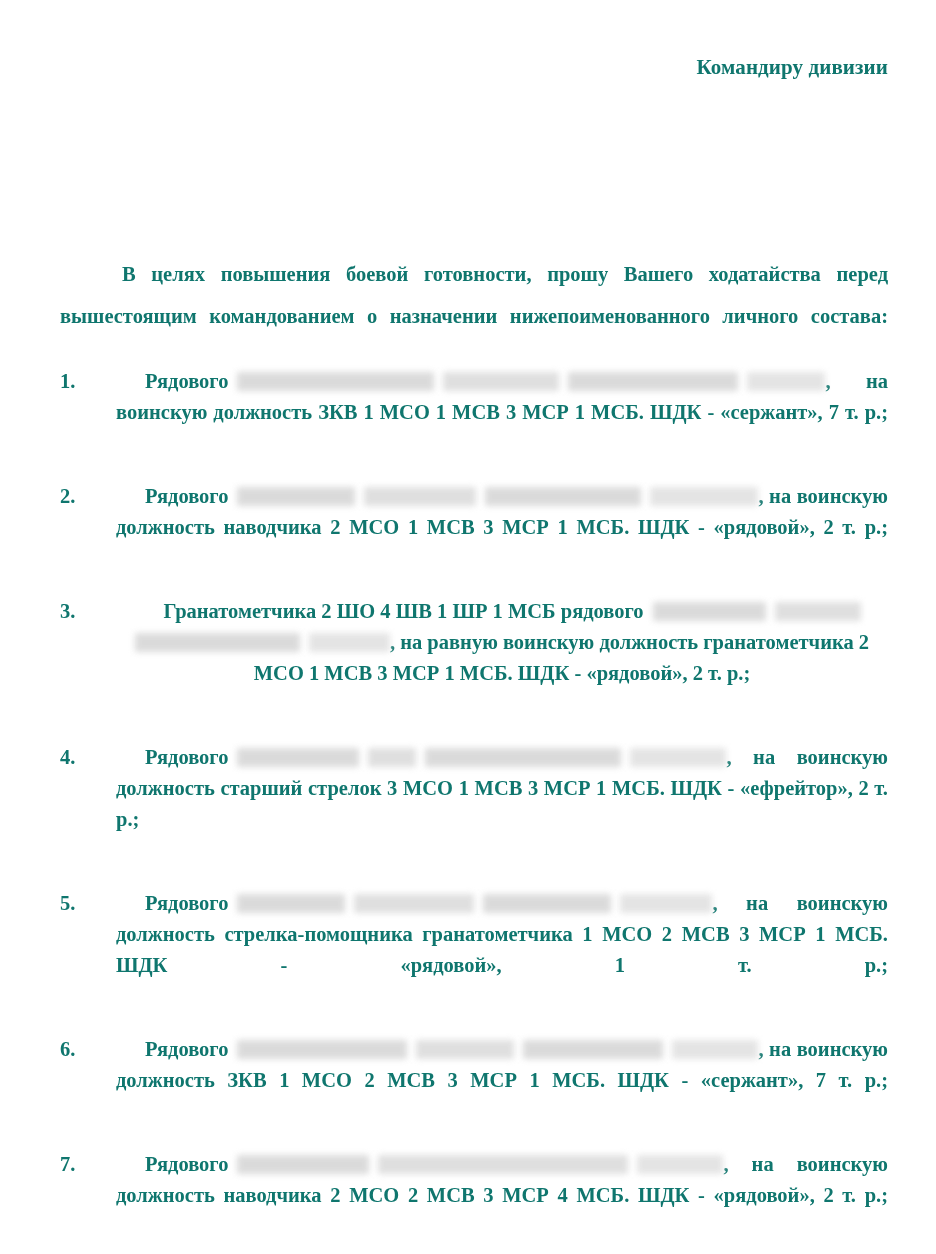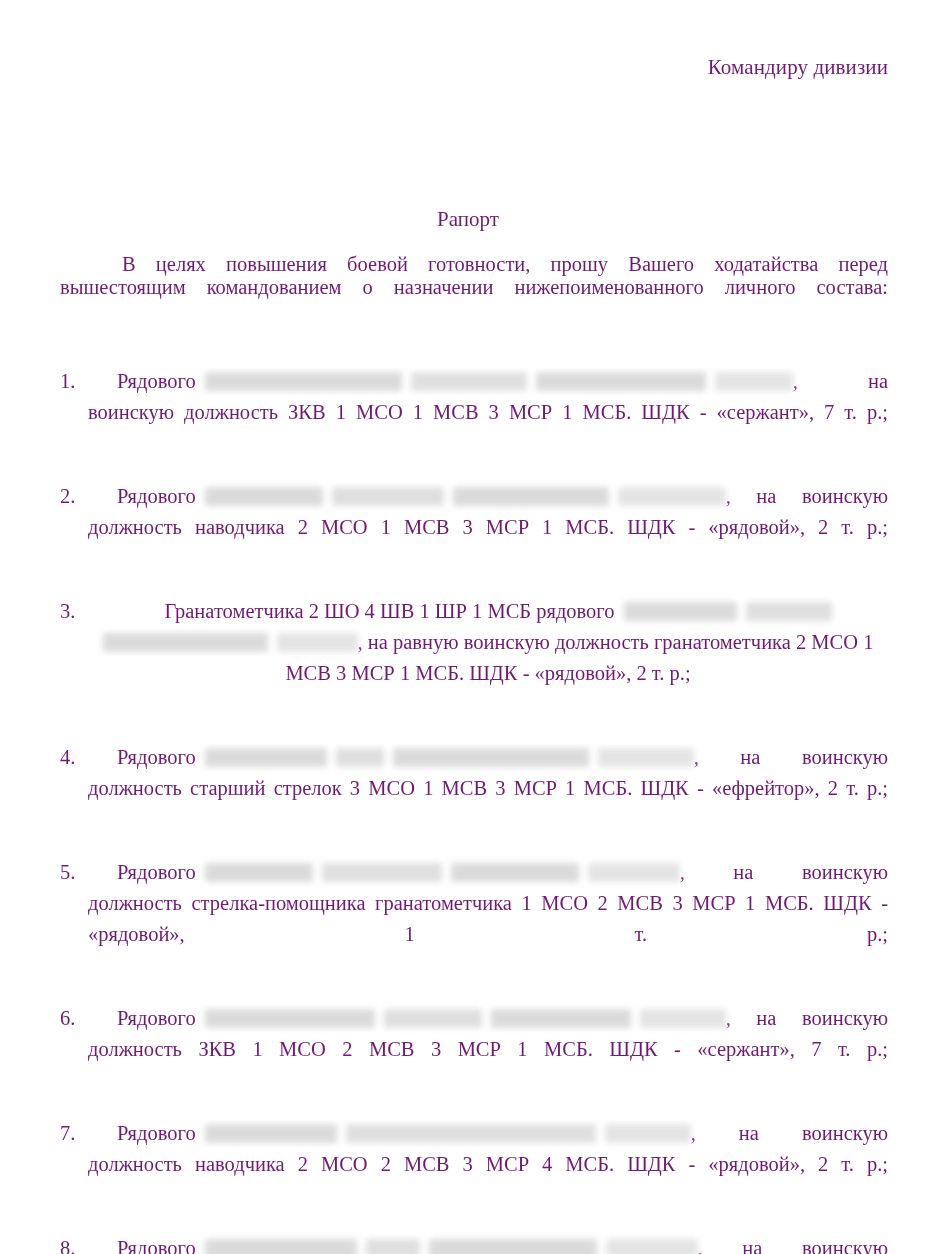--- a/index.html
+++ b/index.html
@@ -8,23 +8,24 @@
     padding: 0;
     background: #ffffff;
   }
 
   .page {
     position: relative;
     width: 936px;
     height: 1254px;
     background: #ffffff;
     font-family: "Liberation Serif", "DejaVu Serif", serif;
-    color: #701a75;
+    color: #0f766e;
     overflow: hidden;
     box-sizing: border-box;
+    font-weight: bold;
   }
 
   
   .addressee {
     position: absolute;
     top: 52px;
     left: 48px;
     right: 48px;
     text-align: right;
     font-size: 21px;
@@ -43,21 +44,21 @@
     line-height: 30px;
   }
 
   
   .intro {
     position: absolute;
     top: 253px;
     left: 60px;
     width: 828px;
     font-size: 20.5px;
-    line-height: 23px;
+    line-height: 42px;
     text-align: justify;
     text-indent: 62px;
     text-justify: inter-word;
     hyphens: none;
   }
   .intro::after {
     content: "";
     display: inline-block;
     width: 100%;
   }
@@ -87,20 +88,21 @@
     font-size: 20.5px;
     line-height: 31px;
   }
 
   
   .item-body {
     text-align: justify;
     text-justify: inter-word;
     text-indent: 29px;
     hyphens: none;
+    margin-left: 28px;
   }
   .item-body.no-justify {
     text-align: center;
   }
   .item-body::after {
     content: "";
     display: inline-block;
     width: 100%;
   }
 
@@ -127,21 +129,20 @@
 
   .gap { display: inline-block; width: 9px; }
 </style>
 </head>
 <body>
 
 <div class="page">
 
   <div class="addressee">Командиру дивизии</div>
 
-  <div class="doc-title">Рапорт</div>
 
   <div class="intro">В целях повышения боевой готовности, прошу Вашего ходатайства перед вышестоящим командованием о назначении нижепоименованного личного состава:</div>
 
   <div class="list">
 
     <div class="item">
       <span class="item-num">1.</span>
       <div class="item-body">
         <span>Рядового</span><span class="gap"></span><span class="redact" style="width:197px"></span><span class="gap"></span><span class="redact soft" style="width:116px"></span><span class="gap"></span><span class="redact" style="width:170px"></span><span class="gap"></span><span class="redact pale" style="width:78px"></span><span>, на воинскую должность ЗКВ 1 МСО 1 МСВ 3 МСР 1 МСБ. ШДК - «сержант», 7 т. р.;</span>
       </div>

